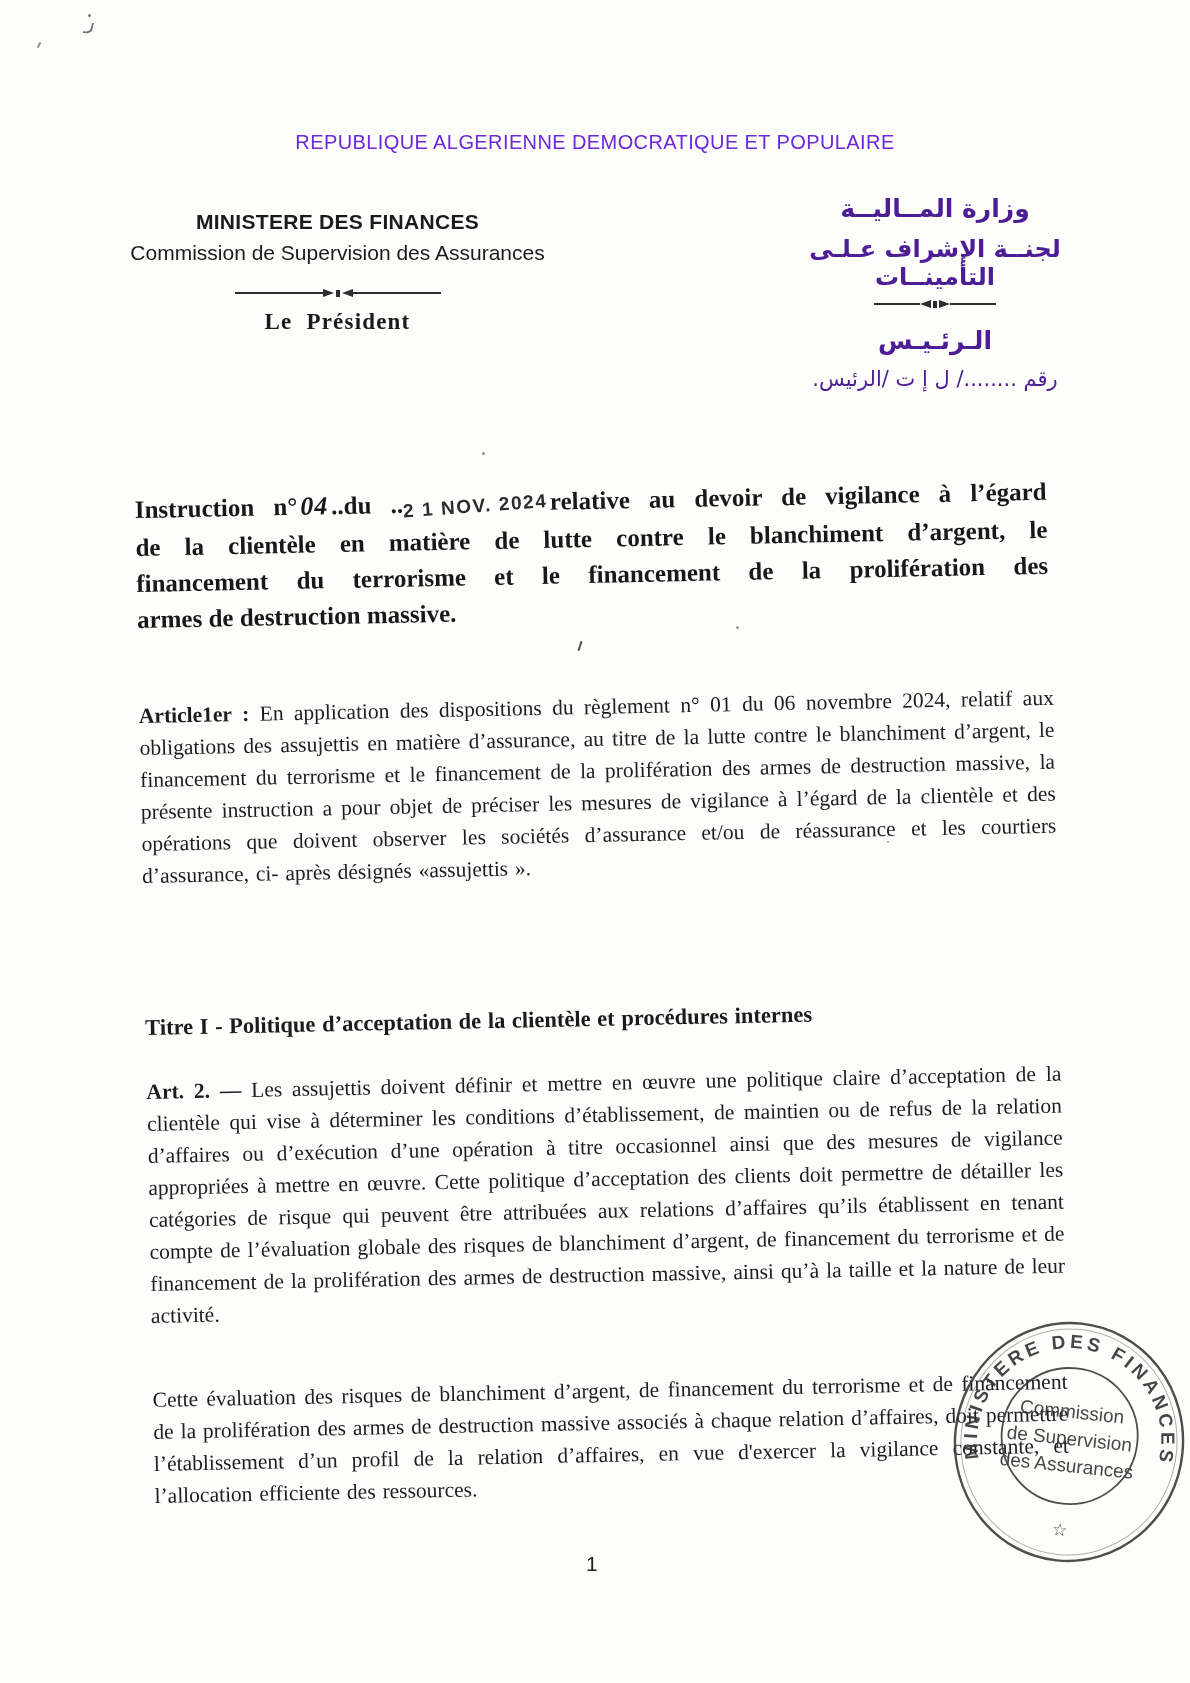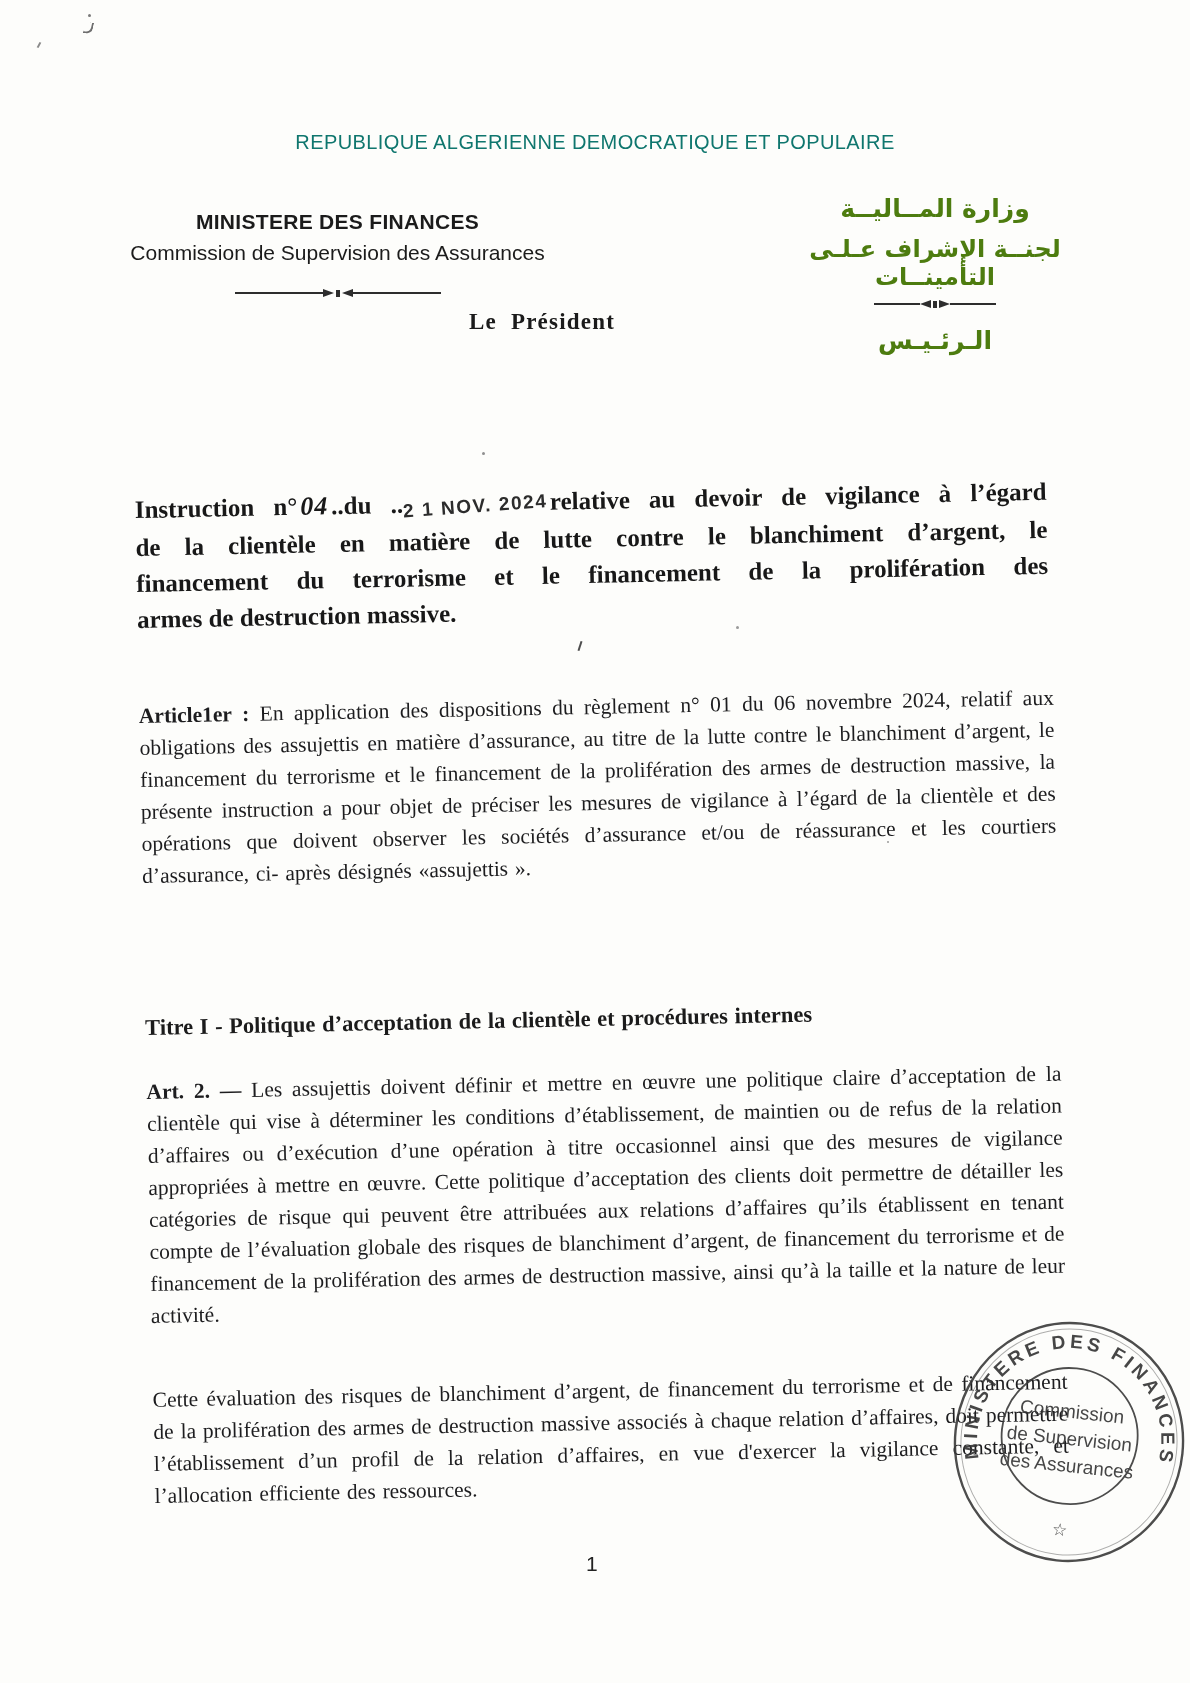--- a/index.html
+++ b/index.html
@@ -5,29 +5,29 @@
   html,body{margin:0;padding:0;background:#e9e9e7;}
   .page{
     position:relative;width:1190px;height:1683px;margin:0 auto;
     background:#fdfdfb;overflow:hidden;
     font-family:"Liberation Serif","DejaVu Serif",serif;color:#1b1b1b;
   }
   
   .rep-ar{position:absolute;top:82px;left:0;width:100%;text-align:center;direction:rtl;
     font-family:"DejaVu Sans",sans-serif;font-size:28px;font-weight:700;color:#151515;}
   .rep-fr{position:absolute;top:131px;left:0;width:100%;text-align:center;
-    font-family:"Liberation Sans","DejaVu Sans",sans-serif;font-size:20px;letter-spacing:.4px;color:#0f766e;}
+    font-family:"Liberation Sans","DejaVu Sans",sans-serif;font-size:20px;letter-spacing:.4px;color:#6d28d9;}
   
   .hdr-left{position:absolute;top:210px;left:60px;width:555px;text-align:center;}
   .hdr-left .ministry{font-family:"Liberation Sans","DejaVu Sans",sans-serif;font-size:21px;font-weight:700;letter-spacing:.3px;}
   .hdr-left .commission{font-family:"Liberation Sans","DejaVu Sans",sans-serif;font-size:21px;margin-top:7px;}
-  .hdr-left .president{font-size:23px;font-weight:700;letter-spacing:1.2px;word-spacing:7px;margin-top:12px;text-align:right;}
+  .hdr-left .president{font-size:23px;font-weight:700;letter-spacing:1.2px;word-spacing:7px;margin-top:12px;}
   .hdr-left .refline{font-size:20px;margin-top:5px;color:#27272a;letter-spacing:.4px;}
   .hdr-right{position:absolute;top:194px;left:755px;width:360px;text-align:center;direction:rtl;
-    font-family:"DejaVu Sans",sans-serif;color:#4d7c0f;}
+    font-family:"DejaVu Sans",sans-serif;color:#4c1d95;}
   .hdr-right .ministry{font-size:25px;font-weight:700;}
   .hdr-right .commission{font-size:24px;font-weight:700;margin-top:12px;}
   .hdr-right .president{font-size:25px;font-weight:700;margin-top:18px;}
   .hdr-right .refline{font-size:21px;margin-top:12px;font-weight:500;}
   
   .divider{display:flex;align-items:center;justify-content:center;margin:24px auto 0;}
   .divider.small{margin:9px auto 3px;}
   .divider .seg{height:0;border-top:2px solid #2d2d2d;}
   .divider .seg.w{width:88px;} .divider .seg.n{width:46px;}
   .divider .tri-r{width:0;height:0;border-top:4px solid transparent;border-bottom:4px solid transparent;border-left:11px solid #2d2d2d;}
@@ -99,20 +99,21 @@
     <div class="ministry">وزارة المــاليــة</div>
     <div class="commission">لجنــة الإشراف عـلـى التأمينــات</div>
     <div class="divider small">
       <span class="seg n"></span>
         <span class="tri-r"></span>
         <span class="dot"></span>
         <span class="tri-l"></span>
         <span class="seg n"></span>
     </div>
     <div class="president">الـرئـيـس</div>
+    <div class="refline">رقم ......../ ل إ ت /الرئيس.</div>
   </section>
 
   <main class="body-block">
 
     <h1 class="doc-title">
       <span class="tline jl"><span>Instruction n°</span><span class="hand">04</span><span>..du ..</span><span class="datestamp">2 1 NOV. 2024</span><span>relative au devoir de vigilance à l’égard</span></span>
       <span class="tline jl">de la clientèle en matière  de lutte contre le blanchiment d’argent, le</span>
       <span class="tline jl">financement du terrorisme et le financement de la prolifération des</span>
       <span class="tline">armes de destruction massive.</span>
     </h1>

